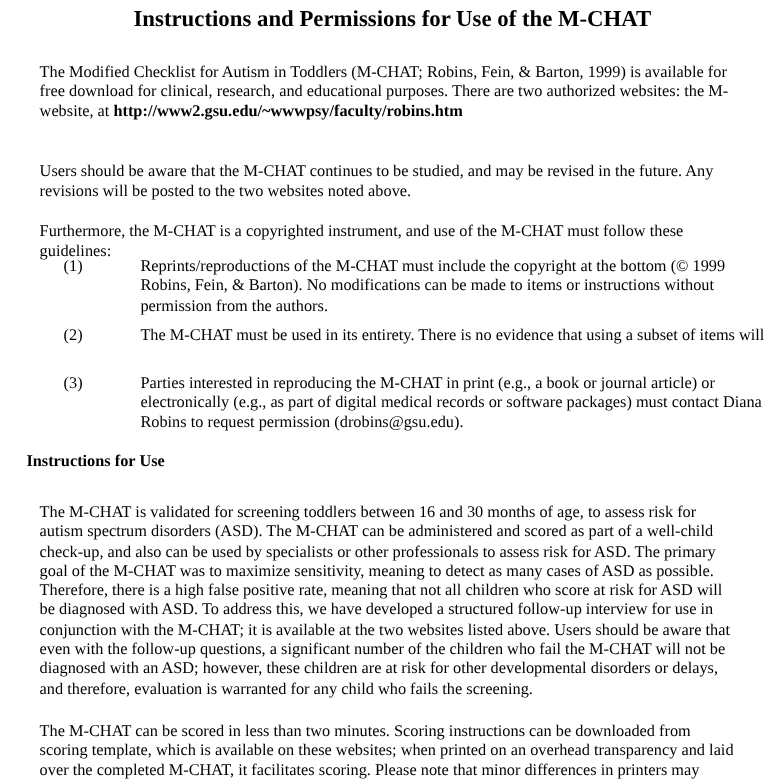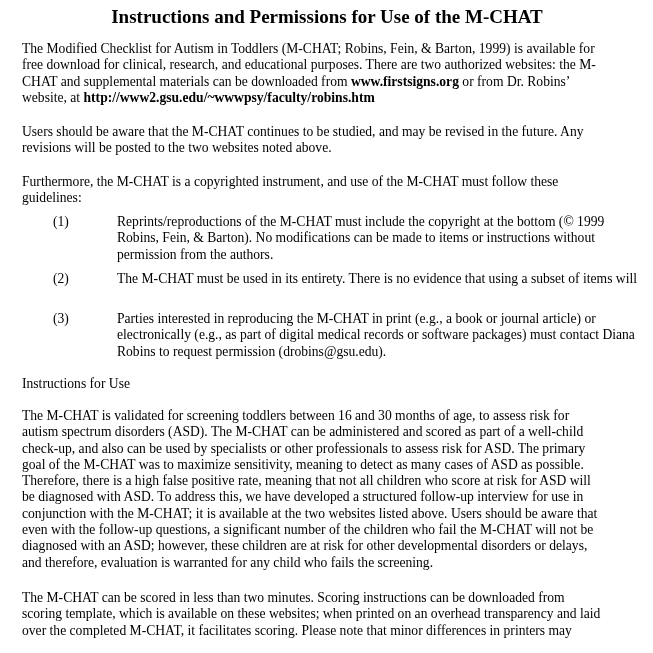--- a/index.html
+++ b/index.html
@@ -7,38 +7,37 @@
       width: 653px; height: 653px; overflow: hidden;
       font-family: "Liberation Serif", "DejaVu Serif", serif;
       color: #000000; font-size: 13.6px; line-height: 16.3px;
       position: relative;
     }
     .page { position: absolute; left: 22px; top: 0; width: 610px; }
     .title {
       position: absolute; top: 9px; left: 0; width: 610px;
       text-align: center; font-weight: bold; font-size: 19px;
     }
-    .para { position: absolute; left: 0; width: 606px; margin: 0; }
+    .para { position: absolute; left: 0; width: 606px; margin: 11px; }
     .para b { font-weight: bold; }
-    .heading { position: absolute; left: 0; font-weight: normal; }
+    .heading { position: absolute; left: 0; font-weight: bold; }
     .list-item { position: absolute; left: 31px; width: 575px; }
     .list-num { position: absolute; left: 0; top: 0; }
     .list-text { position: absolute; left: 27px; top: 0; width: 548px; margin-left: 37px; }
   </style>
 </head>
 <body>
 
 <div class="page">
 
   <div class="title">Instructions and Permissions for Use of the M-CHAT</div>
 
   <div class="para" style="top:41px;">
     <div>The Modified Checklist for Autism in Toddlers (M-CHAT; Robins, Fein, &amp; Barton, 1999) is available for</div>
     <div>free download for clinical, research, and educational purposes. There are two authorized websites: the M-</div>
-    <div><span>CHAT and supplemental materials can be downloaded from </span><b>www.firstsigns.org</b><span> or from Dr. Robins’</span></div>
     <div><span>website, at </span><b>http://www2.gsu.edu/~wwwpsy/faculty/robins.htm</b></div>
   </div>
 
   <div class="para" style="top:124px;">
     <div>Users should be aware that the M-CHAT continues to be studied, and may be revised in the future. Any</div>
     <div>revisions will be posted to the two websites noted above.</div>
   </div>
 
   <div class="para" style="top:174px;">
     <div>Furthermore, the M-CHAT is a copyrighted instrument, and use of the M-CHAT must follow these</div>

